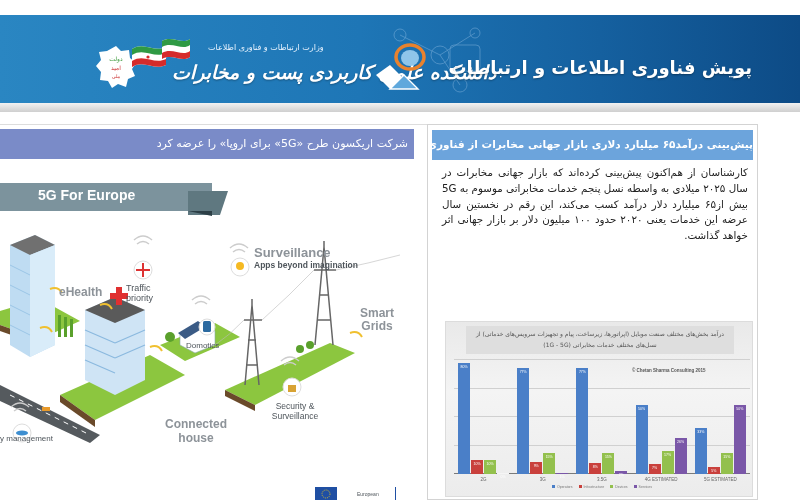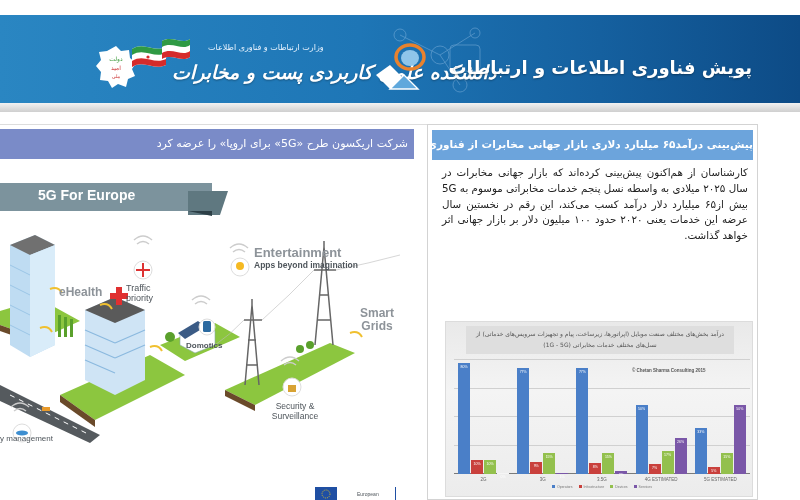--- a/index.html
+++ b/index.html
@@ -200,24 +200,25 @@
             <path d="M150 122 q8 -3 12 4"></path>
             <path d="M350 108 q8 -3 12 4"></path>
         </g>
 
         <rect x="315" y="262" width="22" height="14" fill="#1f4fa3"></rect>
         <circle cx="326" cy="269" r="4" fill="none" stroke="#f7d117" stroke-width=".8" stroke-dasharray="1 1"></circle>
         <rect x="395" y="262" width="1" height="14" fill="#1f4fa3"></rect>
       </svg>
       <div class="lbl" style="left:59px;top:60px;font-size:12px;">eHealth</div>
       <div class="lbl dark" style="left:126px;top:58px;font-size:9px;width:40px;line-height:10px;text-align:left;">Traffic priority</div>
-      <div class="lbl" style="left:254px;top:20px;font-size:13px;">Entertainment</div>
+      <div class="lbl" style="left:254px;top:20px;font-size:13px;">Surveillance</div>
       <div class="lbl dark" style="left:254px;top:35px;font-size:8.5px;font-weight:bold;">Apps beyond imagination</div>
-      <div class="lbl dark" style="left:186px;top:116px;font-size:8px;font-weight:bold;">Domotics</div>
+      <div class="lbl dark" style="left:186px;top:116px;font-size:8px;font-weight:normal;">Domotics</div>
       <div class="lbl" style="left:352px;top:82px;font-size:12px;width:50px;line-height:13px;text-align:center;">Smart Grids</div>
+      <div class="lbl" style="left:158px;top:192px;font-size:12px;width:76px;line-height:14px;text-align:center;">Connected house</div>
       <div class="lbl dark" style="left:264px;top:176px;font-size:8.5px;width:62px;line-height:10px;text-align:center;">Security &amp; Surveillance</div>
       <div class="lbl dark" style="left:0px;top:209px;font-size:8px;text-align:right;">y management</div>
       <div class="lbl dark" style="left:357px;top:266px;font-size:5px;">European</div>
     </div>
   </div>
 
   <div class="right-panel">
     <div class="right-head">پیش‌بینی درآمد۶۵ میلیارد دلاری بازار جهانی مخابرات از فناوری 5G</div>
     <div class="article">
       <p>کارشناسان از هم‌اکنون پیش‌بینی کرده‌اند که بازار جهانی مخابرات در سال ۲۰۲۵ میلادی به واسطه نسل پنجم خدمات مخابراتی موسوم به 5G بیش از۶۵ میلیارد دلار درآمد کسب می‌کند، این رقم در نخستین سال عرضه این خدمات یعنی ۲۰۲۰ حدود ۱۰۰ میلیون دلار بر بازار جهانی اثر خواهد گذاشت.</p>

